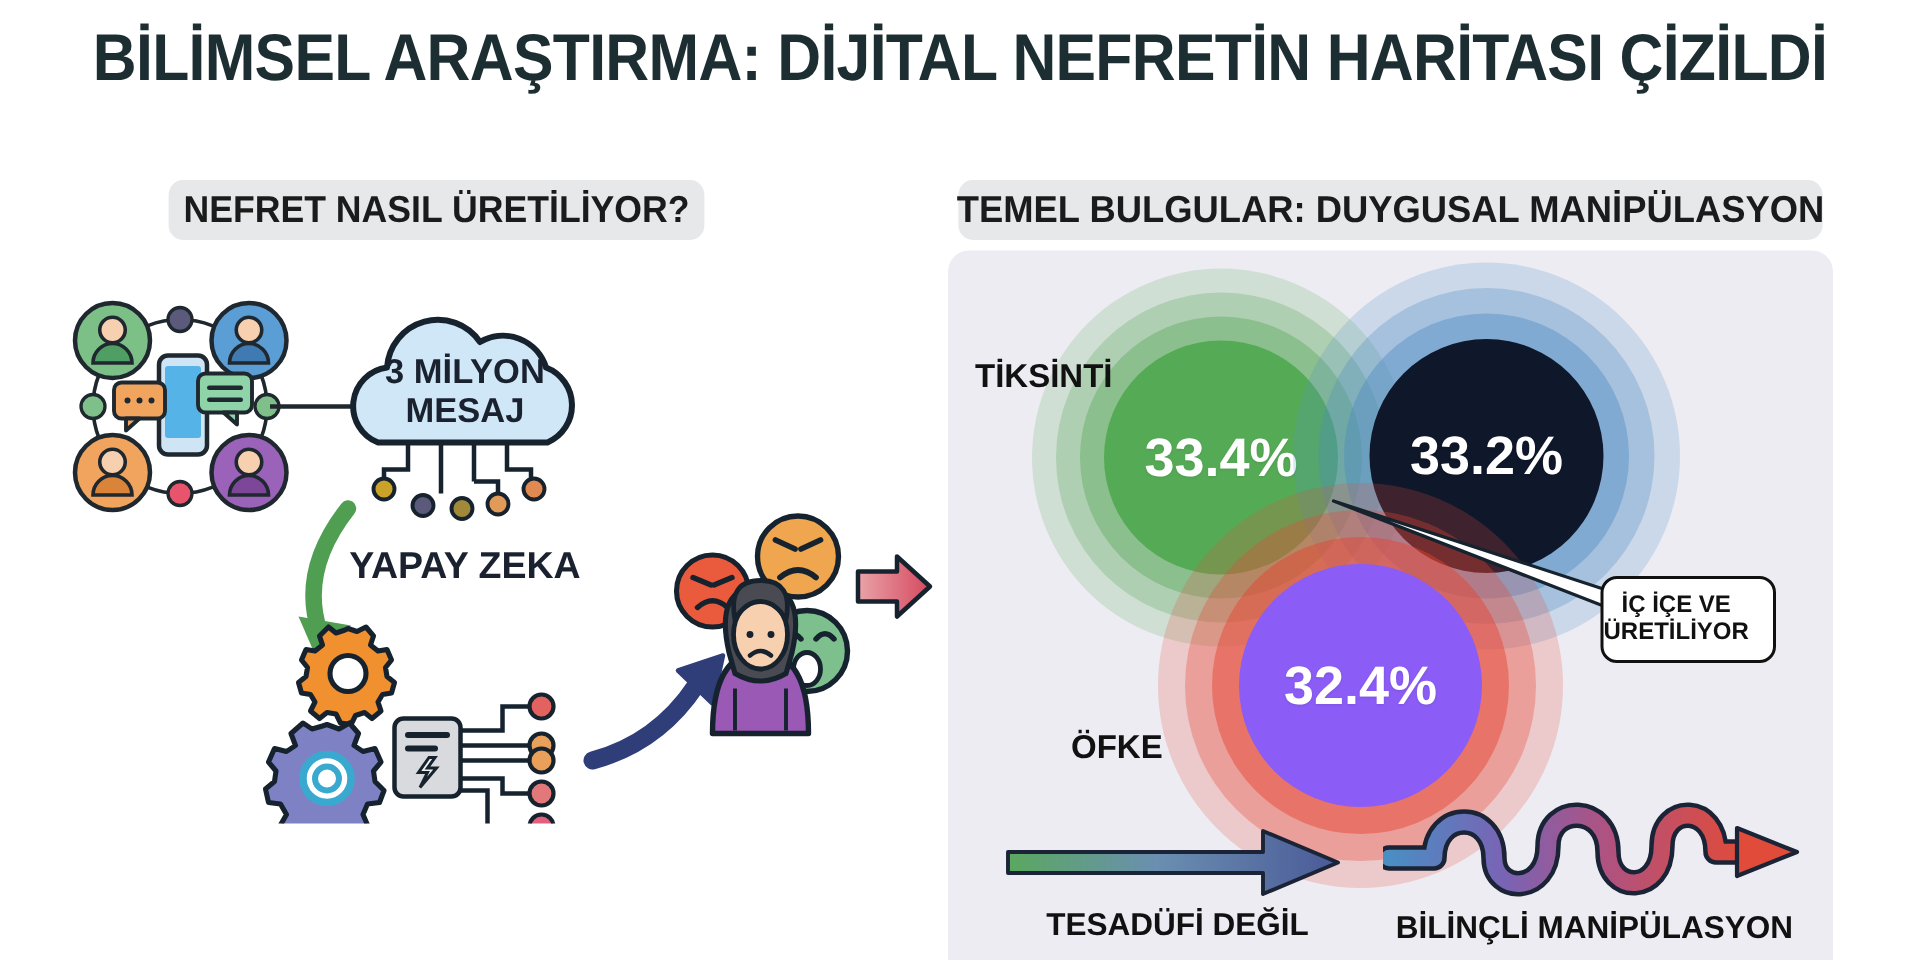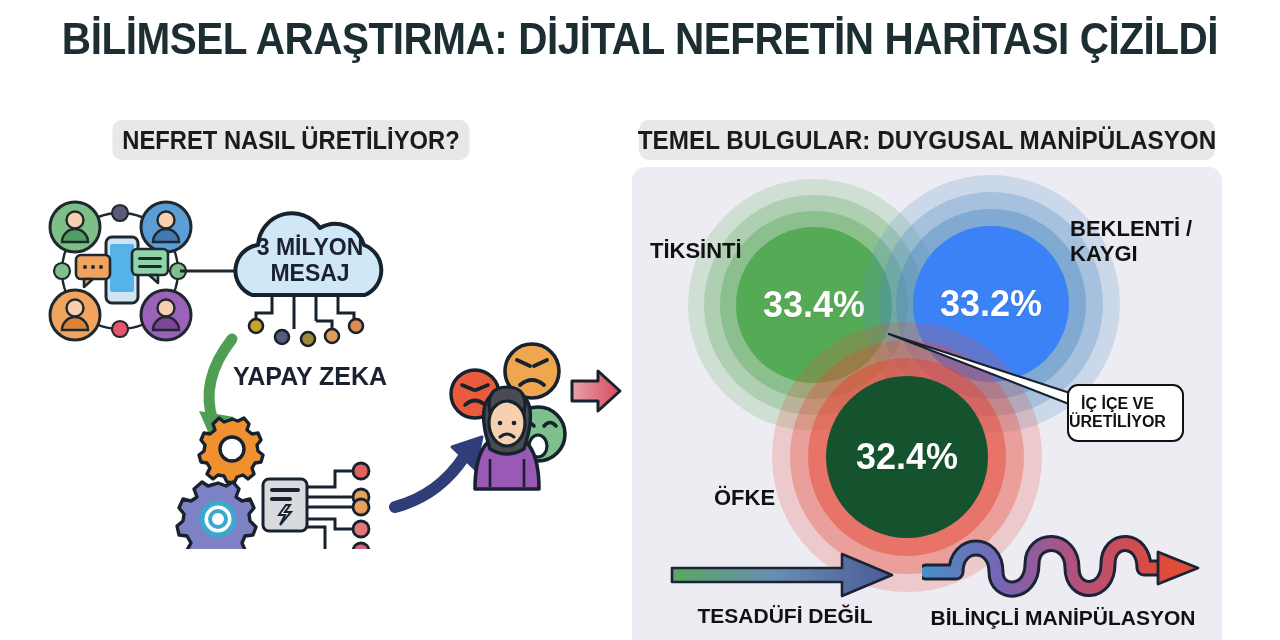--- a/index.html
+++ b/index.html
@@ -73,27 +73,27 @@
   
   .g1{ left:56px;  top:12px;  width:252px; height:252px; background:rgba(106,176,106,.22); }
   .g2{ left:72px;  top:28px;  width:220px; height:220px; background:rgba(96,172,96,.30); }
   .g3{ left:88px;  top:44px;  width:188px; height:188px; background:rgba(88,168,88,.40); }
   .gcore{ left:104px; top:60px; width:156px; height:156px; background:#55ab55; }
 
   
   .b1{ left:230px; top:8px;   width:258px; height:258px; background:rgba(84,144,200,.22); }
   .b2{ left:247px; top:25px;  width:224px; height:224px; background:rgba(78,138,196,.30); }
   .b3{ left:264px; top:42px;  width:190px; height:190px; background:rgba(72,134,194,.40); }
-  .bcore{ left:281px; top:59px; width:156px; height:156px; background:#3b82f6; }
+  .bcore{ left:281px; top:59px; width:156px; height:156px; background:#0f172a; }
 
   
   .r1{ left:140px; top:155px; width:270px; height:270px; background:rgba(231,76,60,.22); }
   .r2{ left:158px; top:173px; width:234px; height:234px; background:rgba(231,70,54,.32); }
   .r3{ left:176px; top:191px; width:198px; height:198px; background:rgba(230,64,47,.45); }
-  .rcore{ left:194px; top:209px; width:162px; height:162px; background:#14532d; }
+  .rcore{ left:194px; top:209px; width:162px; height:162px; background:#8b5cf6; }
 
   .venn-label{
     position:absolute;
     font-family:"Liberation Sans Narrow","Liberation Sans",sans-serif;
     font-weight:bold;
     color:#111111;
     font-size:22px;
     white-space:nowrap;
     line-height:1.12;
   }
@@ -326,24 +326,20 @@
       </div>
 
       <div class="halo r1"></div>
       <div class="halo r2"></div>
       <div class="halo r3"></div>
       <div class="core rcore">
         <span class="pct">32.4%</span>
       </div>
 
       <div class="venn-label" id="label-tiksinti">TİKSİNTİ</div>
-      <div class="venn-label" id="label-beklenti">
-        <div>BEKLENTİ /</div>
-        <div>KAYGI</div>
-      </div>
       <div class="venn-label" id="label-ofke">ÖFKE</div>
 
       <svg id="callout-leader" width="200" height="80" viewBox="0 0 200 80">
         <path d="M2 2 L186 62 L182 72 Z" fill="#ffffff" stroke="#16232e" stroke-width="2.2" stroke-linejoin="round"></path>
       </svg>
 
       <div id="callout-box">
         <div>
           <div>İÇ İÇE VE</div>
           <div>ÜRETİLİYOR</div>

